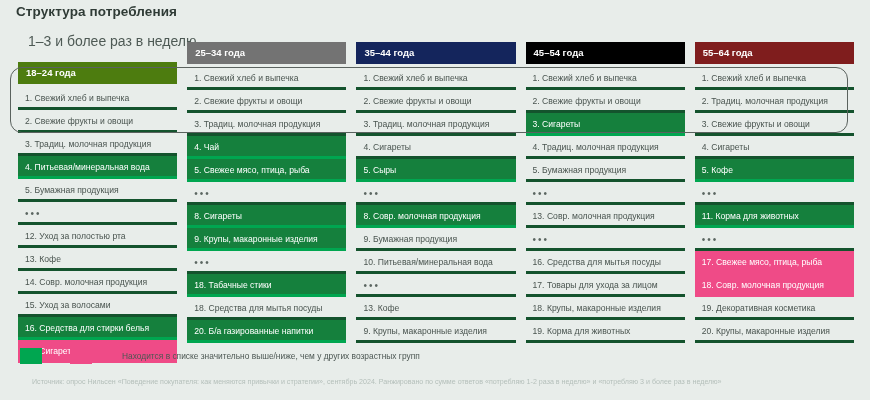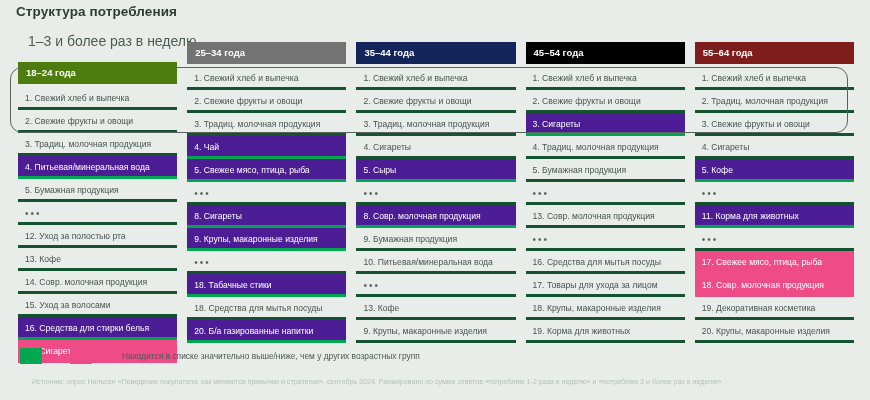--- a/index.html
+++ b/index.html
@@ -66,21 +66,21 @@
     padding: 0 7px;
     font-size: 8.6px;
     color: #49544f;
     box-sizing: border-box;
     white-space: nowrap;
     overflow: hidden;
     border-bottom: 3px solid #14532d;
     background: transparent;
   }
   .row.hi-green {
-    background: #4c1d95;
+    background: #15803d;
     color: #ffffff;
     border-bottom-color: #00a650;
   }
   .row.hi-pink {
     background: #ef4b87;
     color: #ffffff;
     border-bottom-color: #ef4b87;
   }
   .row.ellipsis {
     color: #5b6661;

